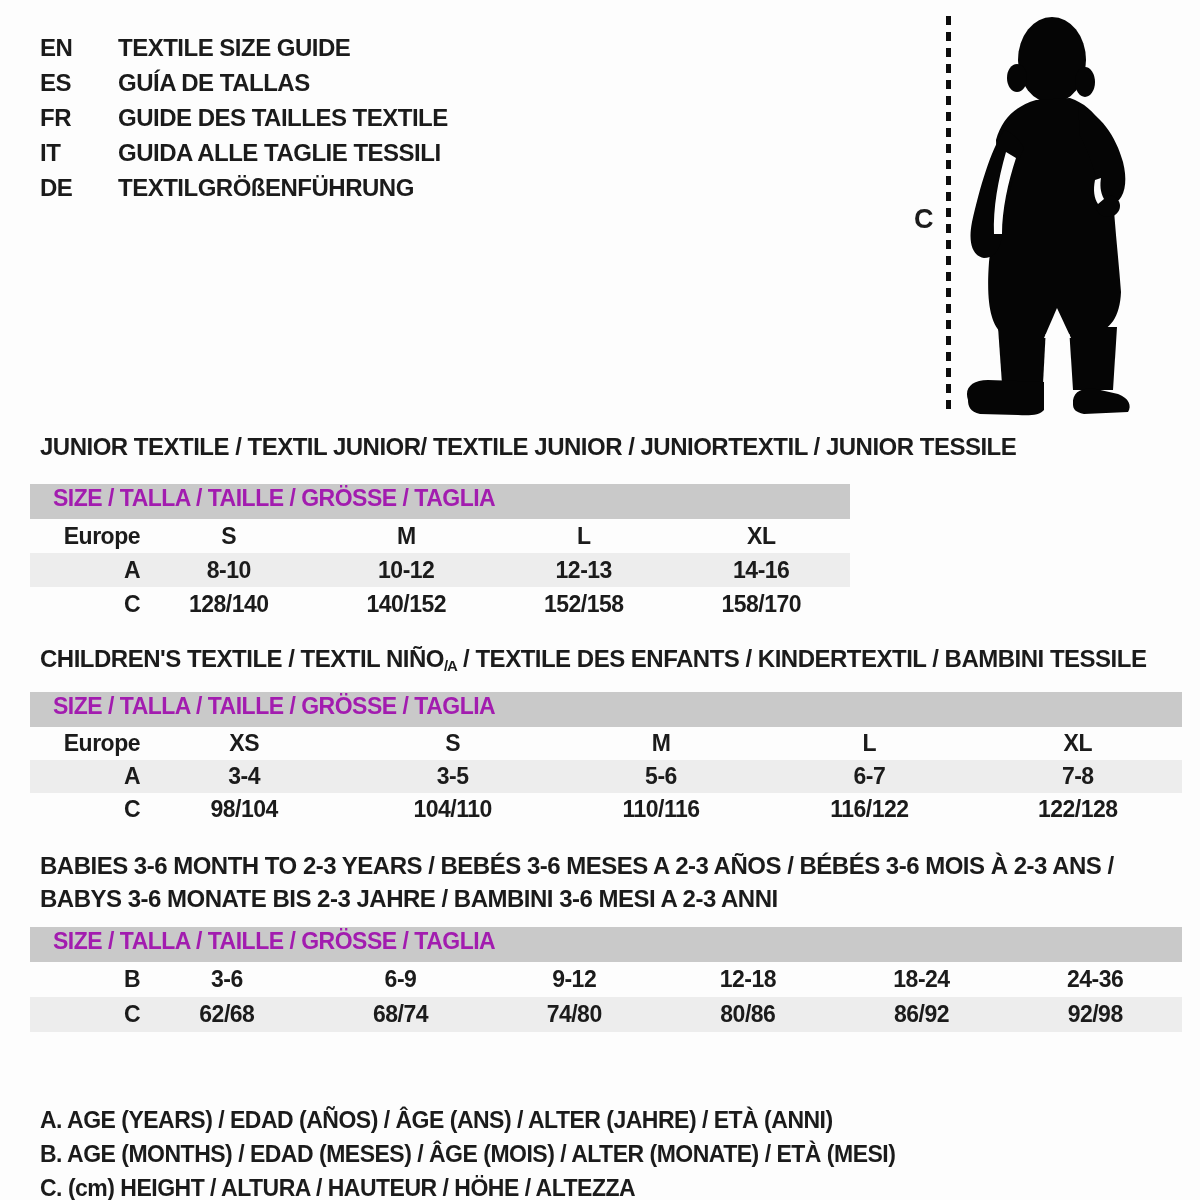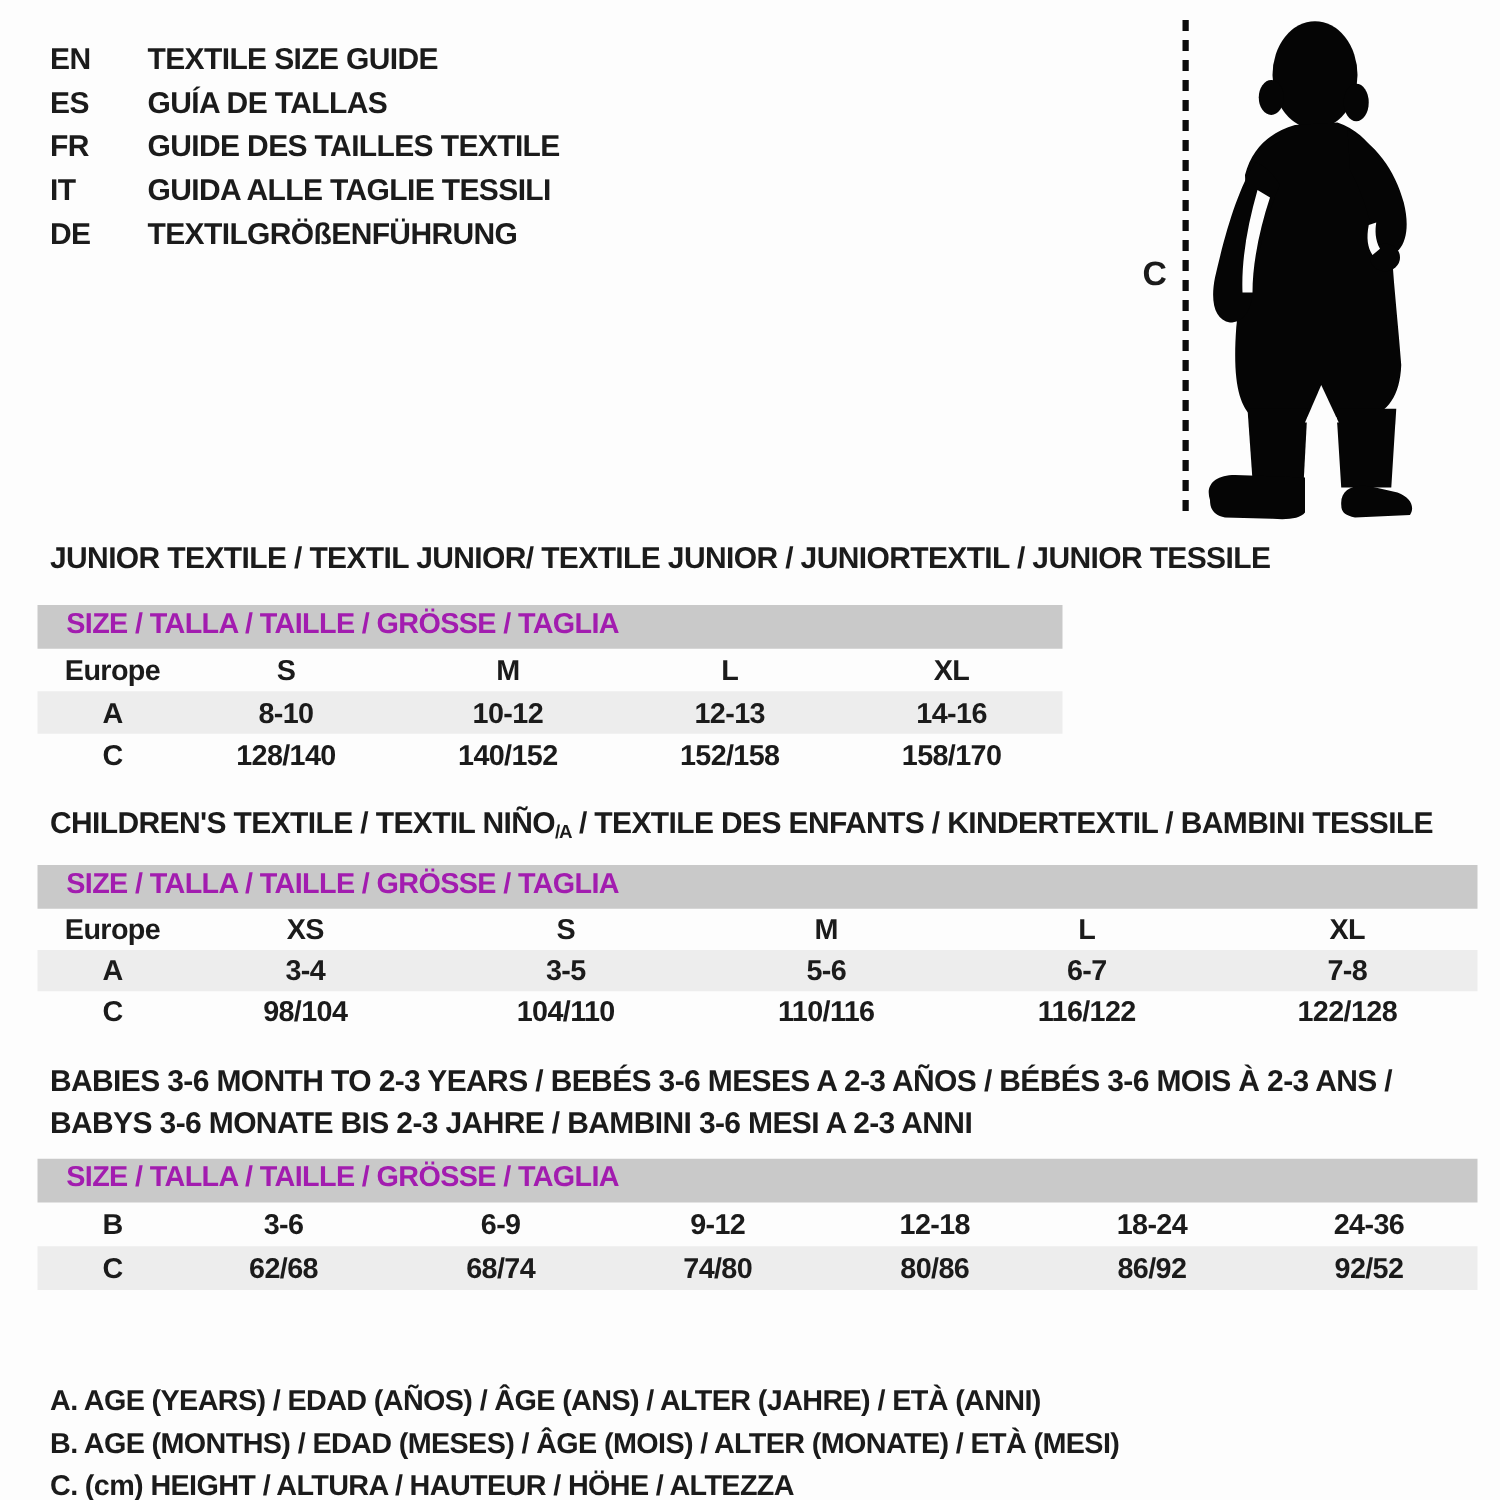--- a/index.html
+++ b/index.html
@@ -41,21 +41,21 @@
     background:var(--header-bg,#c9c9c9);
     height:35px;line-height:29px;padding-left:23px;
     font-weight:bold;font-size:23px;letter-spacing:-0.5px;color:#a21caf;
   }
   .tr{display:grid;align-items:center;}
   .t1 .tr{grid-template-columns:110px repeat(4,1fr);height:34px;}
   .t2 .tr{grid-template-columns:110px repeat(5,1fr);height:33px;}
   .t3 .tr{grid-template-columns:110px repeat(6,1fr);height:35px;}
   .tr.shaded{background:var(--row-shaded-bg,#ededed);}
   .td{font-weight:bold;font-size:23px;letter-spacing:-0.5px;text-align:center;}
-  .td.label{text-align:center;padding-left:10px;}
+  .td.label{text-align:right;padding-left:10px;}
 
   
   .legend{left:40px;top:1070px;margin-top:33px;}
   .legend-line{font-weight:bold;font-size:23px;letter-spacing:-0.5px;line-height:34px;white-space:nowrap;}
 </style>
 </head>
 <body>
 
 <div class="abs lang-block">
   <div class="lang-row">
@@ -193,21 +193,21 @@
     <div class="td">18-24</div>
     <div class="td">24-36</div>
   </div>
   <div class="tr shaded">
     <div class="td label">C</div>
     <div class="td">62/68</div>
     <div class="td">68/74</div>
     <div class="td">74/80</div>
     <div class="td">80/86</div>
     <div class="td">86/92</div>
-    <div class="td">92/52</div>
+    <div class="td">92/98</div>
   </div>
 </div>
 
 <div class="abs legend">
   <div class="legend-line">A. AGE (YEARS) / EDAD (AÑOS) / ÂGE (ANS) / ALTER (JAHRE) / ETÀ (ANNI)</div>
   <div class="legend-line">B. AGE (MONTHS) / EDAD (MESES) / ÂGE (MOIS) / ALTER (MONATE) / ETÀ (MESI)</div>
   <div class="legend-line">C. (cm) HEIGHT / ALTURA / HAUTEUR / HÖHE / ALTEZZA</div>
 </div>
 
 </body></html>

